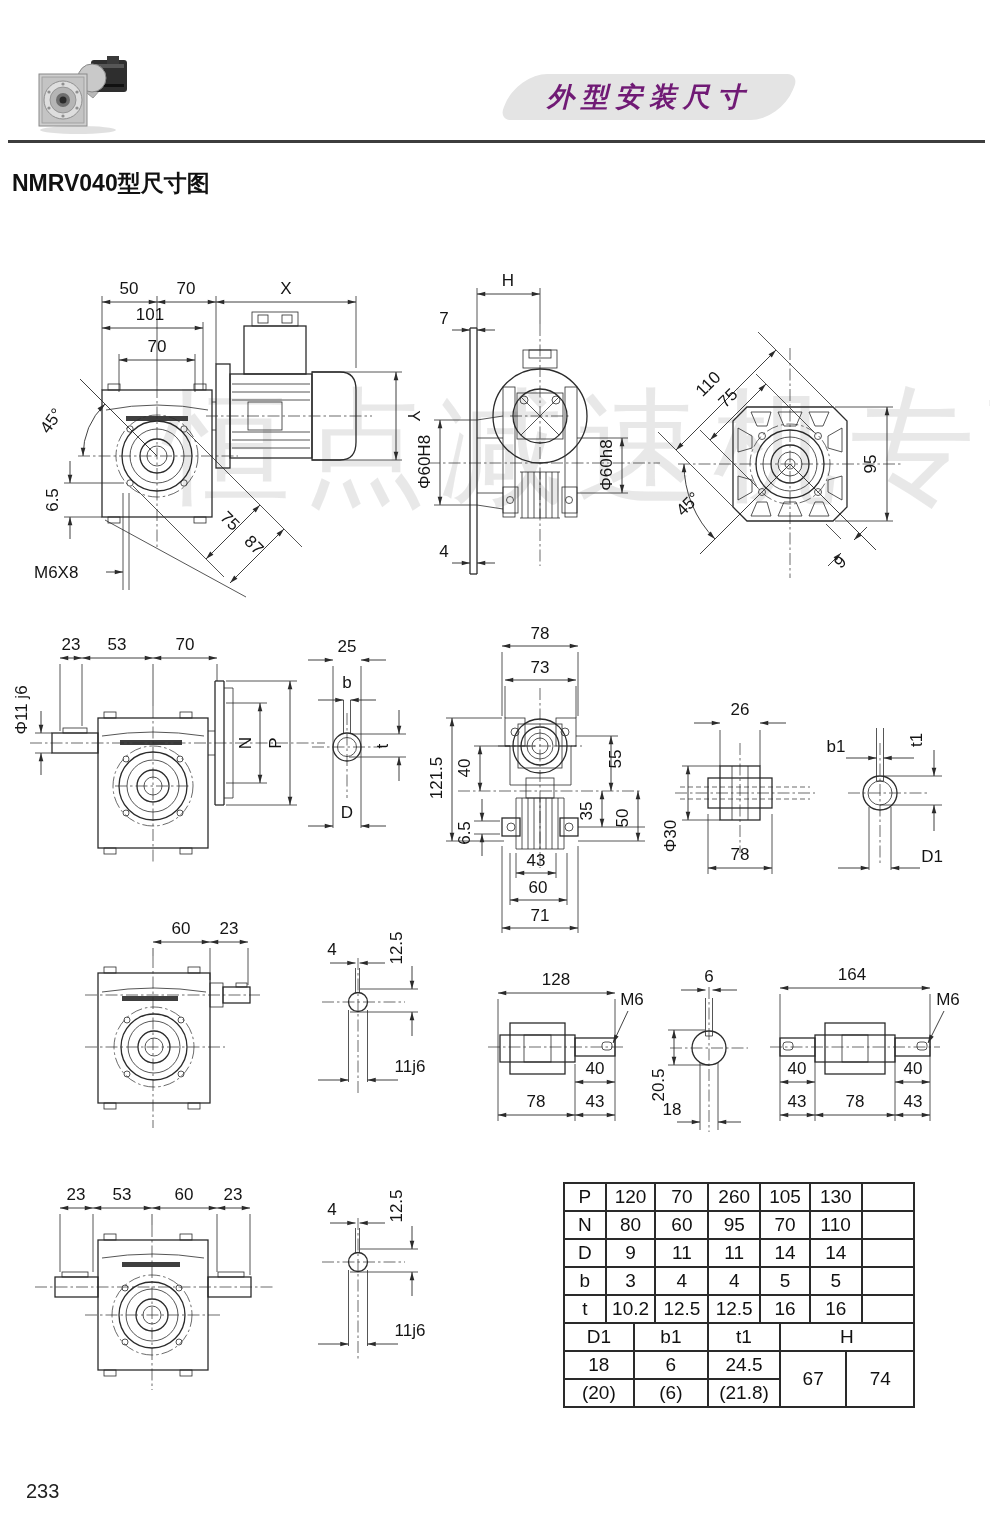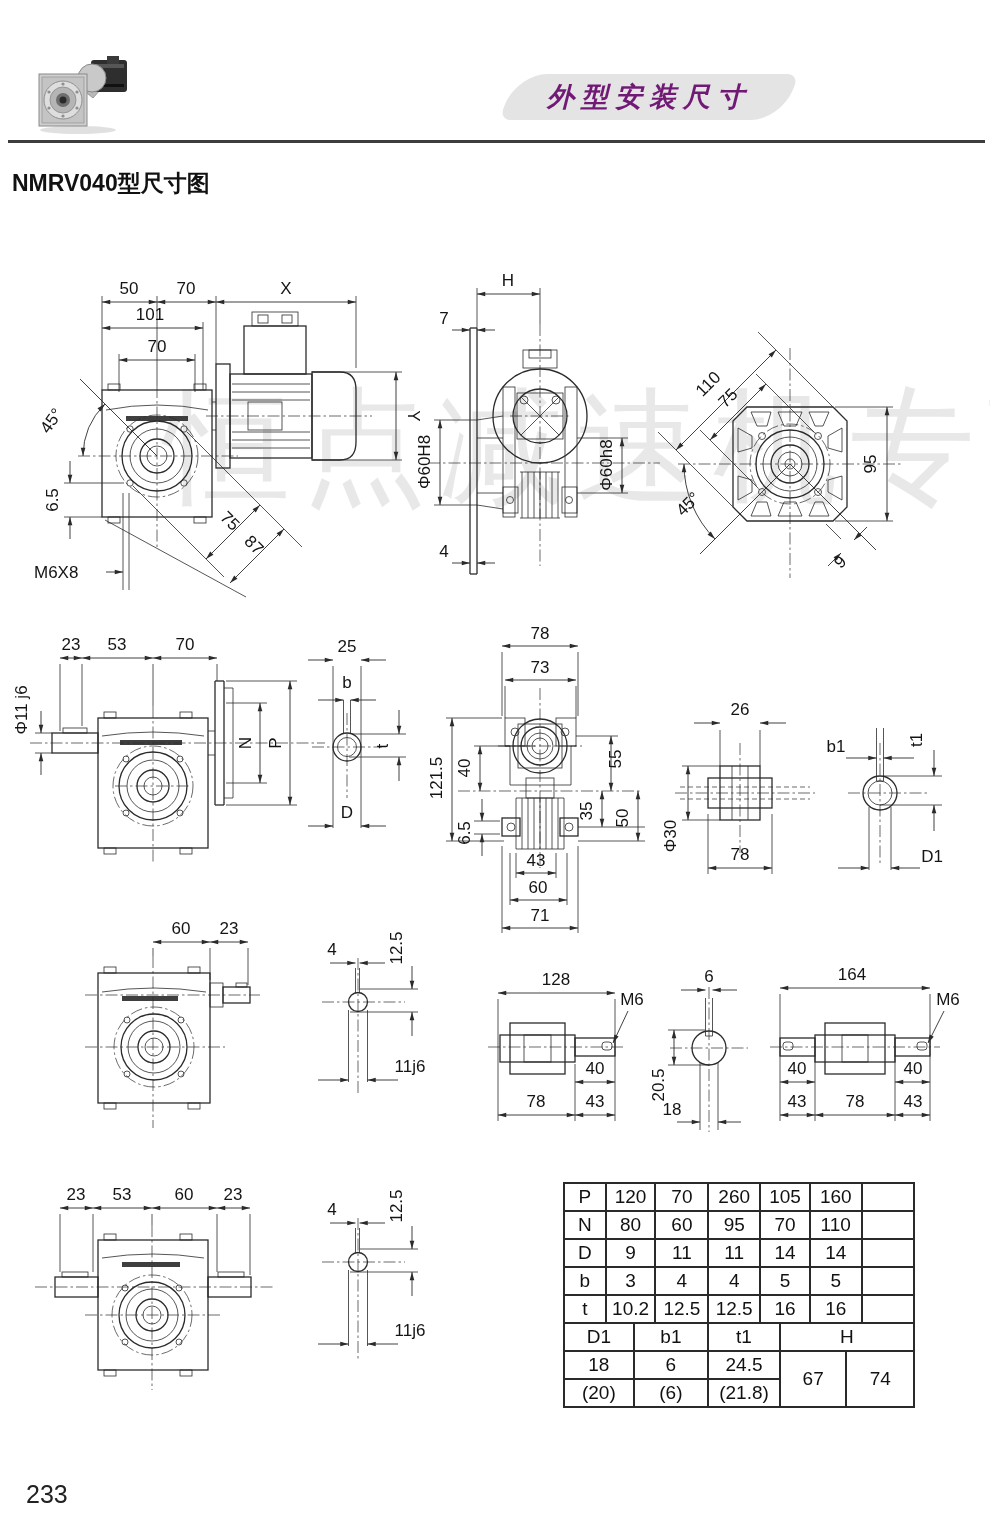--- a/index.html
+++ b/index.html
@@ -18,21 +18,21 @@
   
   .banner{position:absolute;left:508px;top:74px;width:282px;height:46px;background:#e4e4e4;
           border-radius:30px 12px 30px 12px;transform:skewX(-22deg);}
   .banner-label{position:absolute;left:508px;top:74px;width:282px;height:46px;display:flex;
           align-items:center;justify-content:center;font-size:27px;font-weight:bold;
           font-style:italic;letter-spacing:7px;color:#701a75;}
   .rule{position:absolute;left:8px;top:140px;width:977px;height:3px;background:#3d3d3d;}
   .page-title{position:absolute;left:12px;top:168px;font-size:23px;font-weight:bold;color:#111;}
   .watermark{position:absolute;left:165px;top:365px;font-size:125px;letter-spacing:12px;
           color:#c8c8c8;opacity:.4;white-space:nowrap;z-index:0;}
-  .pageno{position:absolute;left:26px;top:1480px;font-size:25px;color:#222;}
+  .pageno{position:absolute;left:26px;top:1480px;font-size:20px;color:#222;}
   
   .spec-wrap{position:absolute;left:563px;top:1182px;width:352px;}
   table.spec{border-collapse:collapse;table-layout:fixed;}
   table.spec td{border:2px solid #2a2a2a;text-align:center;font-size:19px;color:#111;
           padding:0;height:26px;background:transparent;}
   table.spec.bottom{margin-top:-2px;}
 </style>
 </head>
 <body>
 
@@ -712,21 +712,21 @@
           <col style="width:52px">
           <col style="width:53px">
         </colgroup>
       <tbody>
         <tr>
           <td>P</td>
           <td>120</td>
           <td>70</td>
           <td>260</td>
           <td>105</td>
-          <td>160</td>
+          <td>130</td>
           <td></td>
         </tr>
         <tr>
           <td>N</td>
           <td>80</td>
           <td>60</td>
           <td>95</td>
           <td>70</td>
           <td>110</td>
           <td></td>

